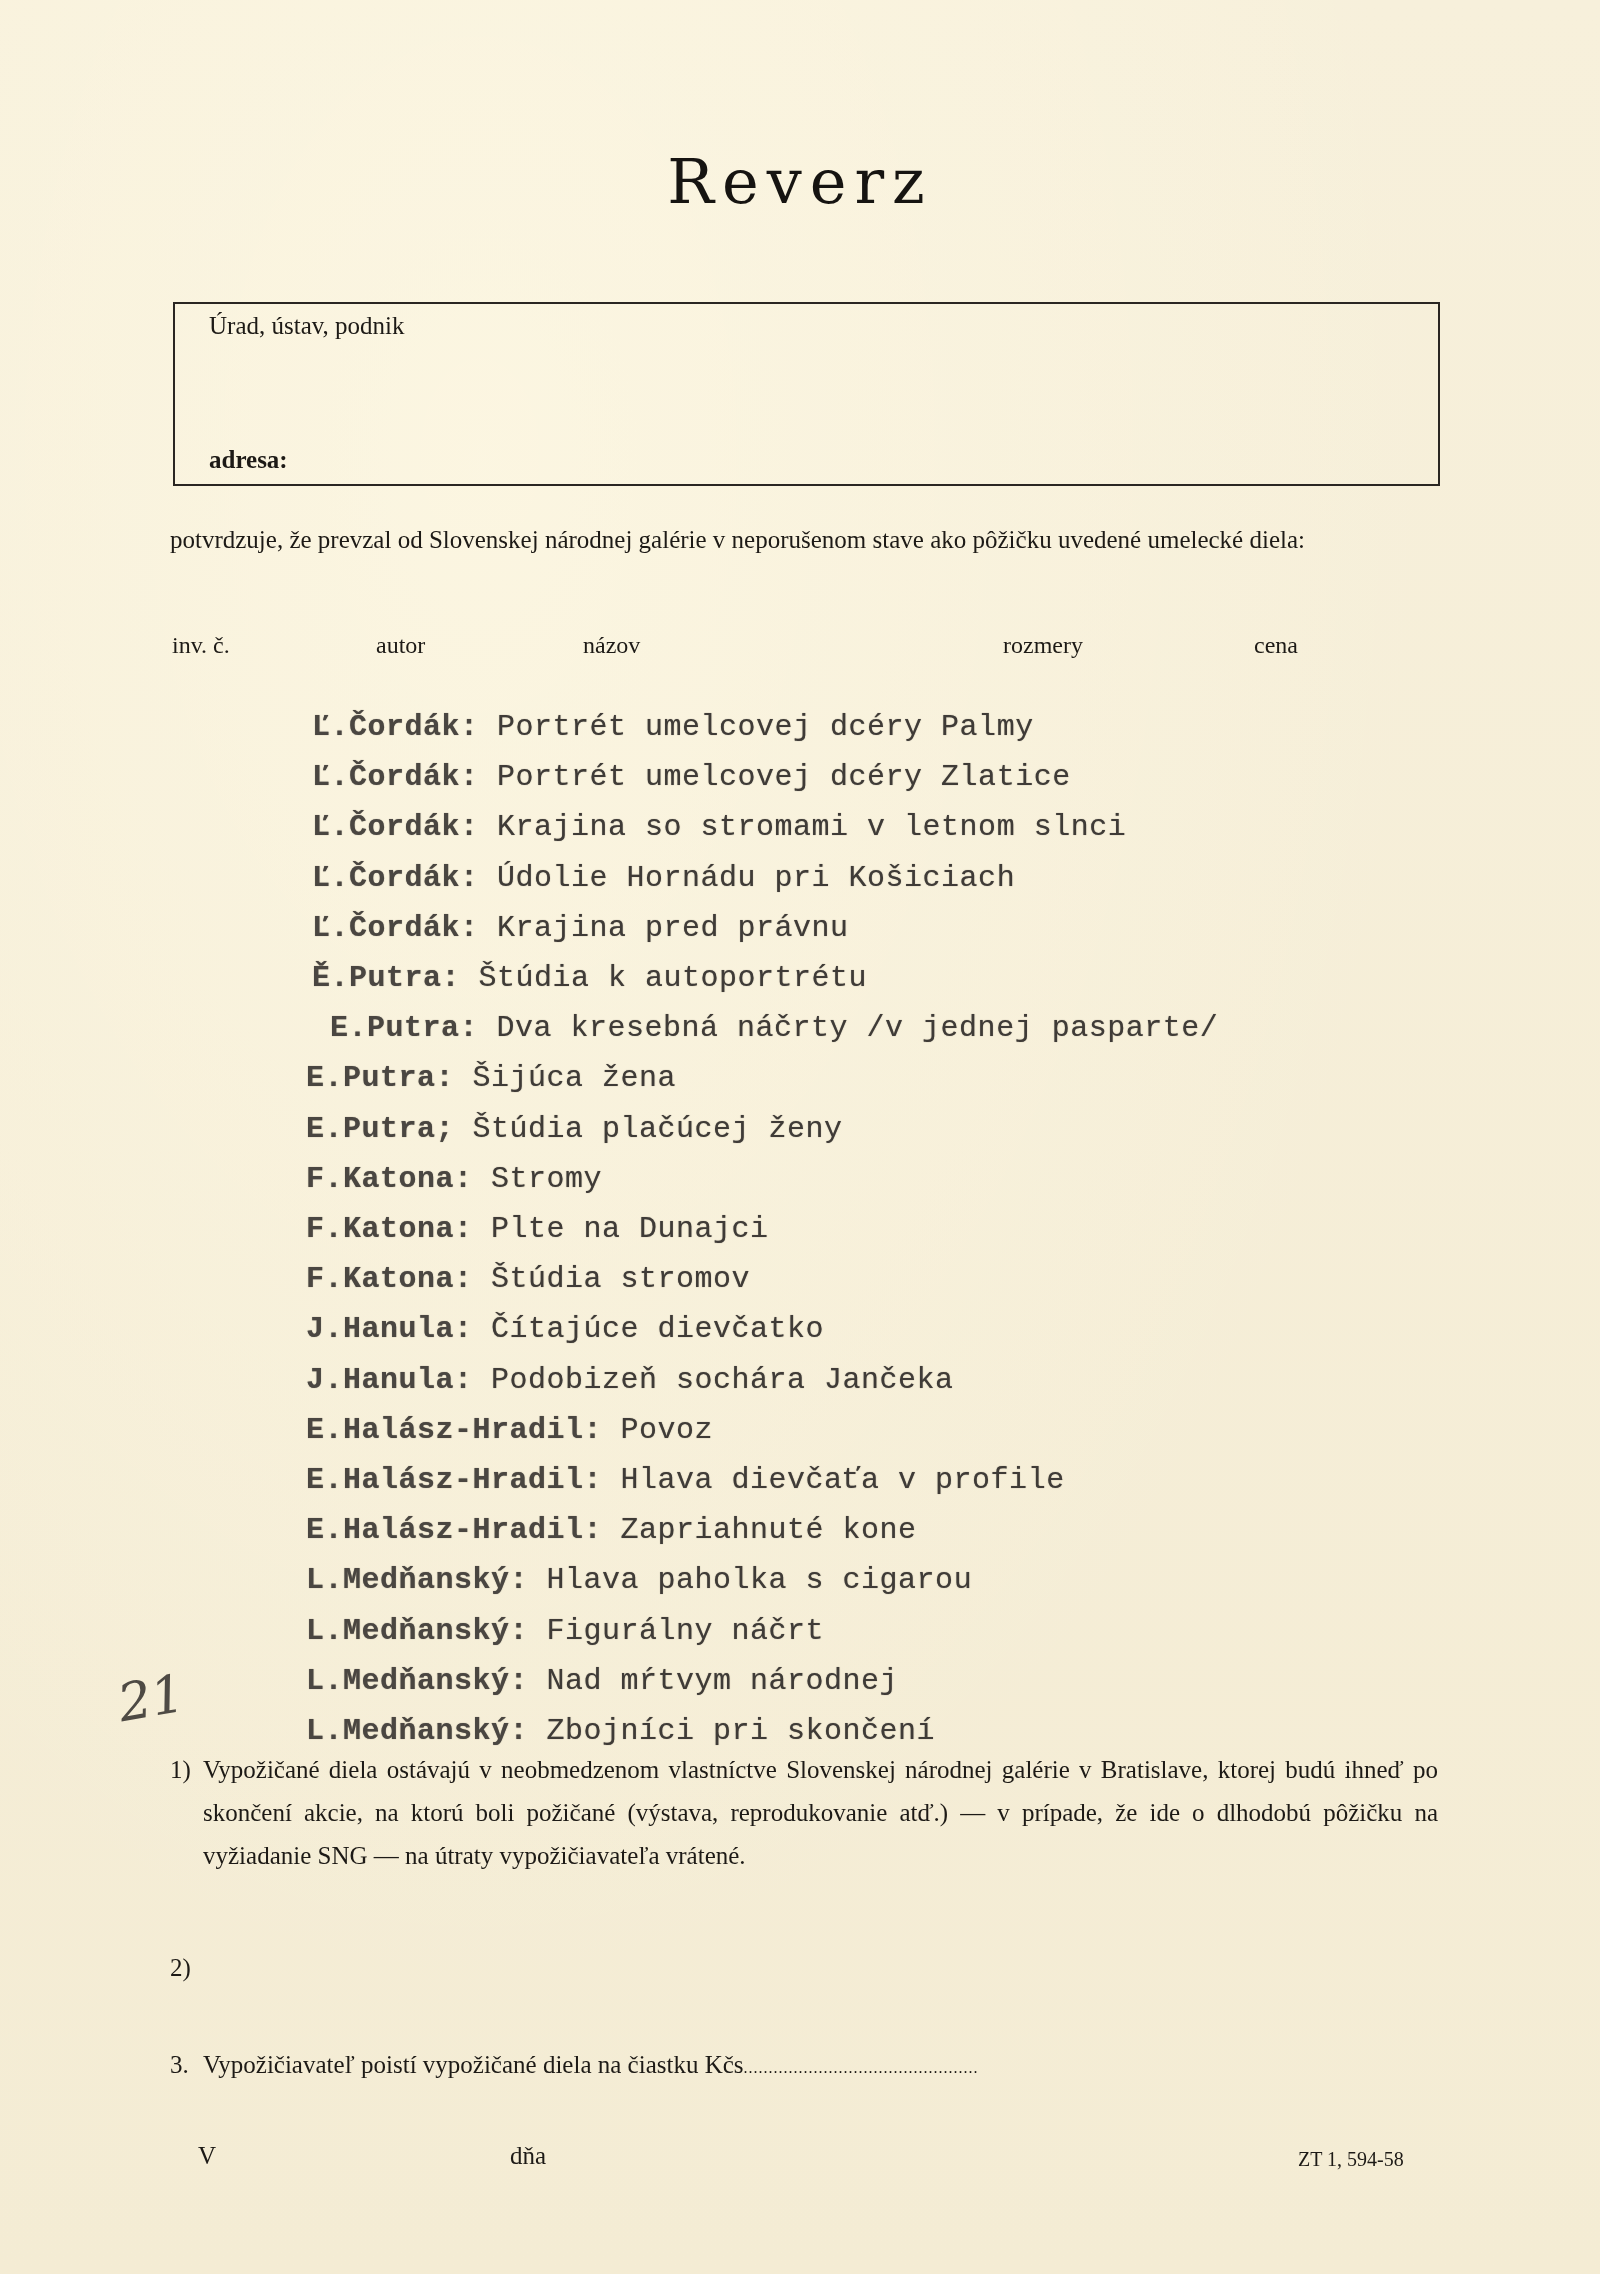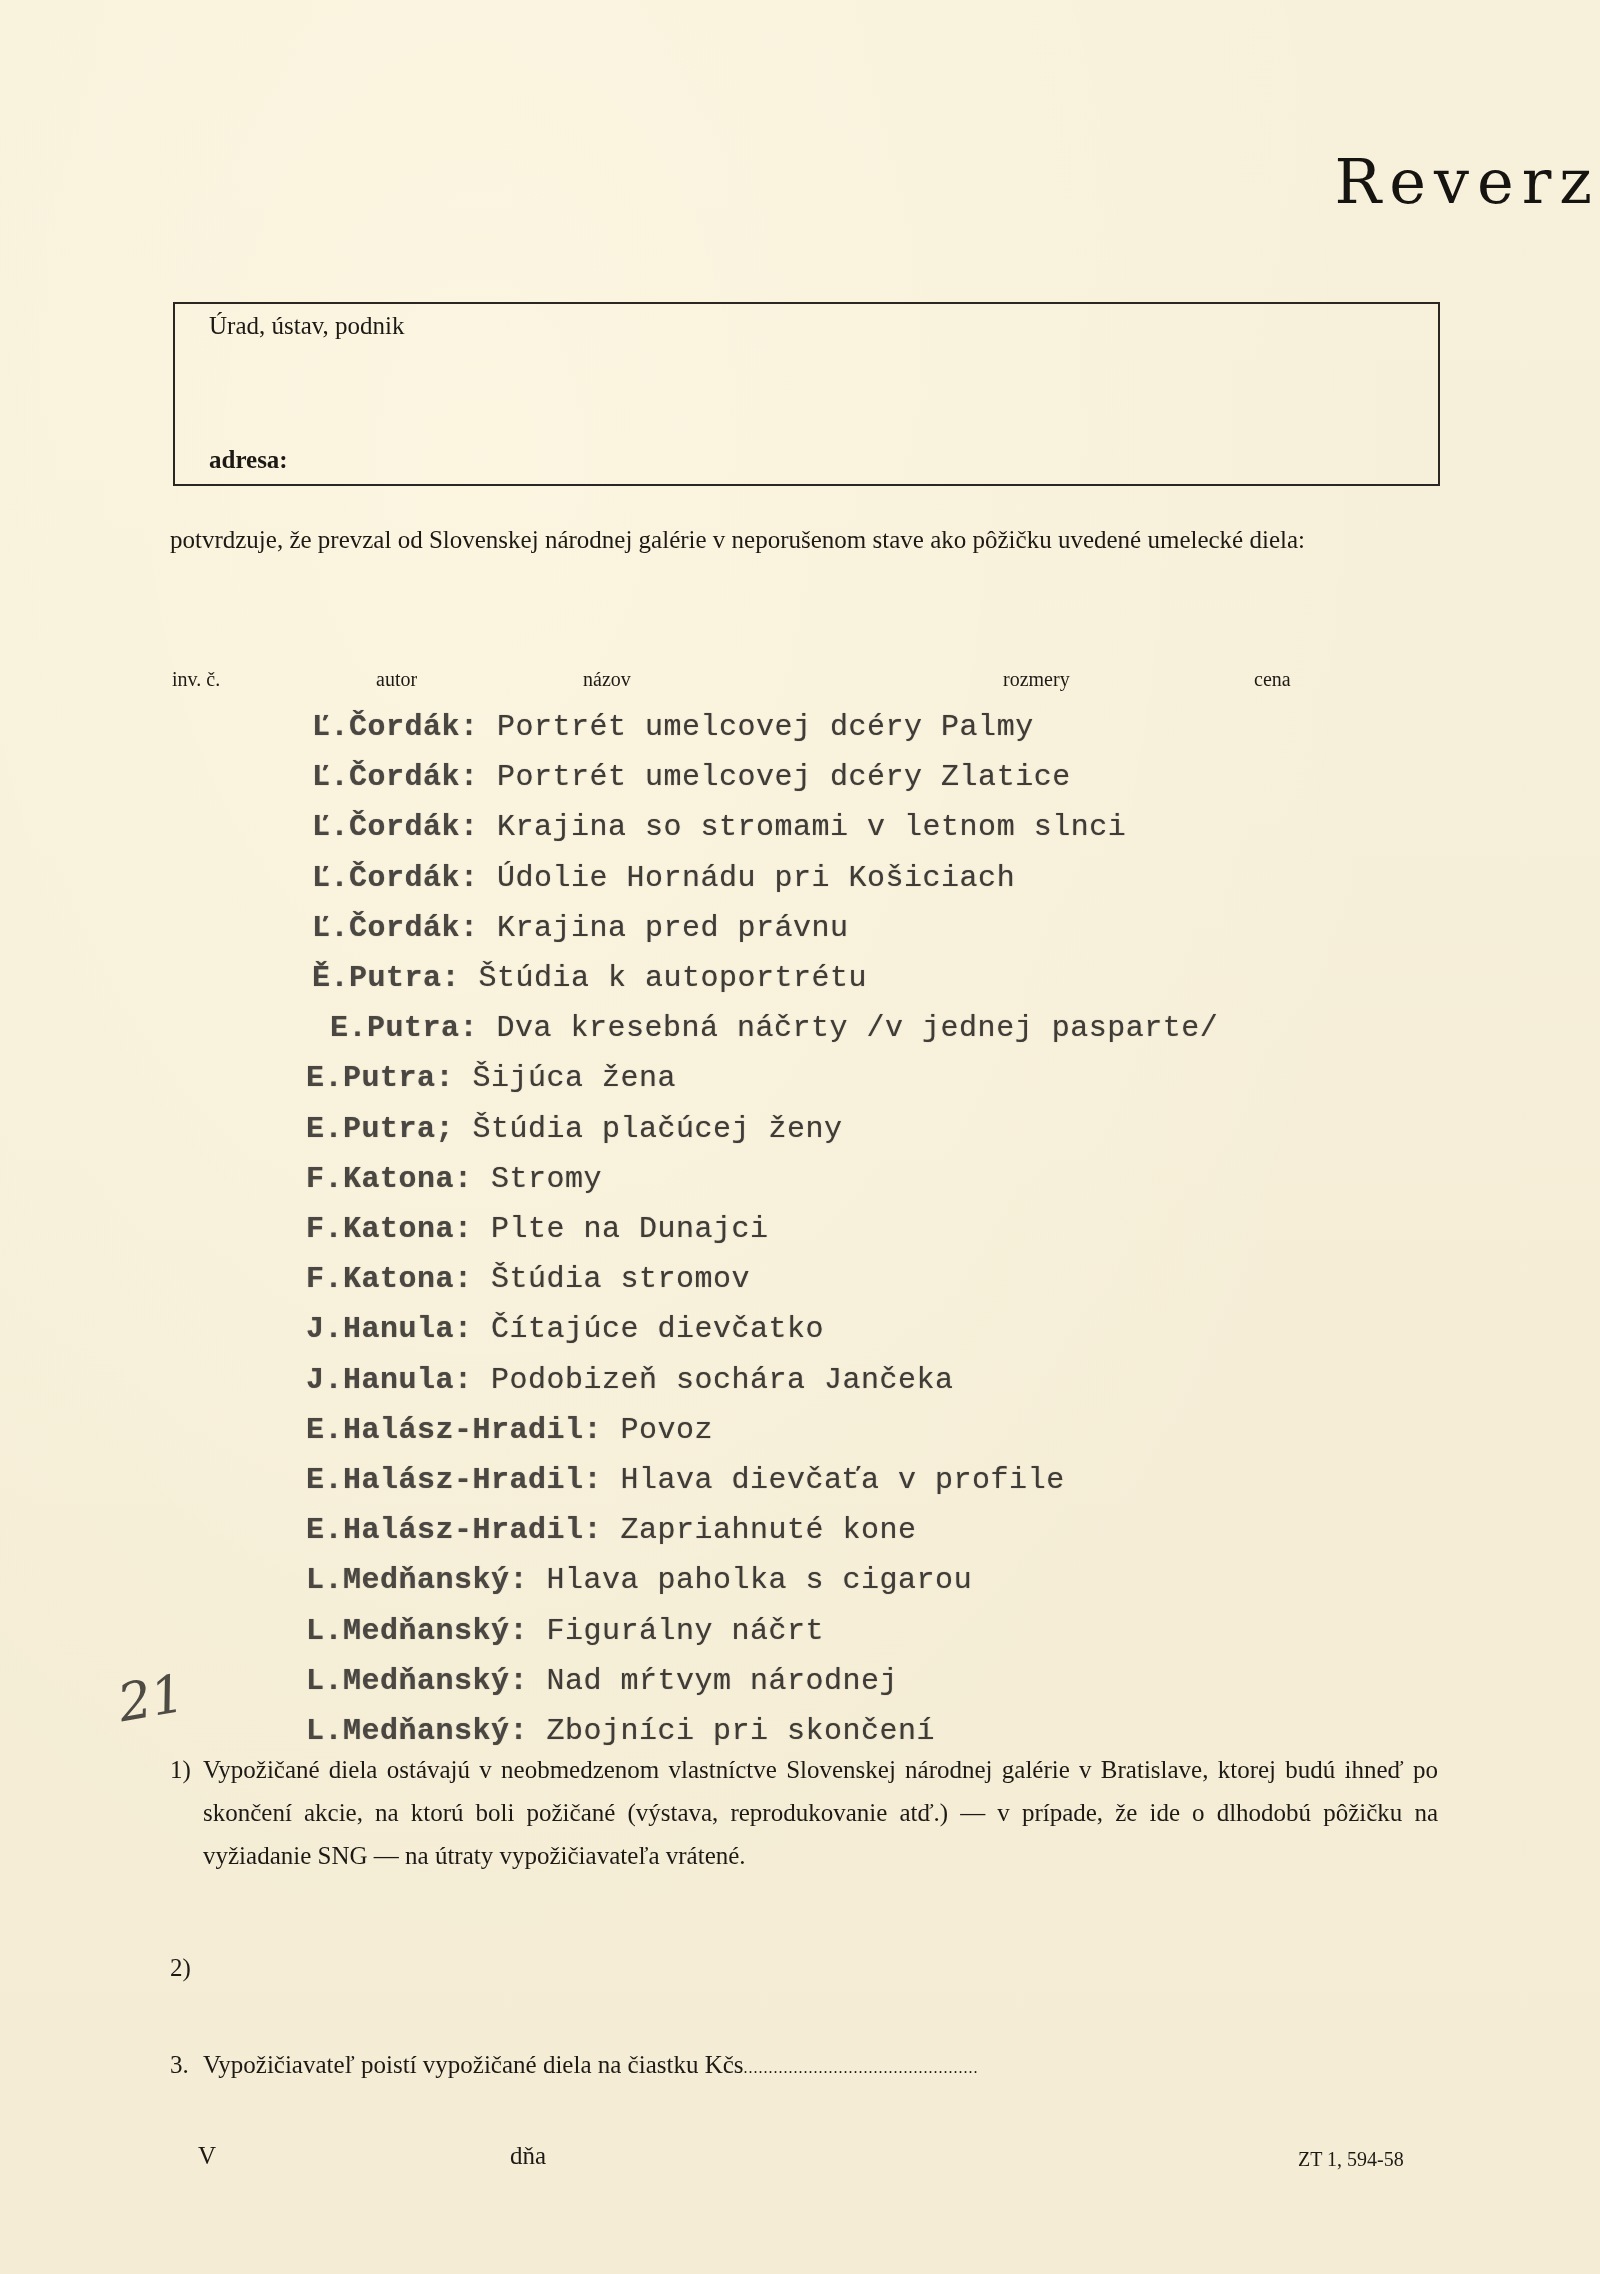--- a/index.html
+++ b/index.html
@@ -19,21 +19,21 @@
     inset: 0;
     background:
       radial-gradient(ellipse at 30% 20%, rgba(255,250,230,0.6), rgba(0,0,0,0) 60%),
       linear-gradient(180deg, #f7f0db 0%, #f4ecd4 100%);
   }
   .title {
     position: absolute;
     left: 0;
     width: 1600px;
     top: 145px;
-    text-align: right;
+    text-align: center;
     font-family: "DejaVu Serif", serif;
     font-size: 62px;
     letter-spacing: 8px;
     color: #161411;
   }
   .serif {
     font-family: "Liberation Serif", serif;
   }
   .org-box {
     position: absolute;
@@ -63,22 +63,22 @@
     position: absolute;
     left: 170px;
     top: 516px;
     width: 1270px;
     font-size: 25px;
     line-height: 48px;
     text-align: justify;
   }
   .col-head {
     position: absolute;
-    top: 668px;
-    font-size: 20px;
+    top: 632px;
+    font-size: 24px;
   }
   .items {
     position: absolute;
     left: 0;
     top: 710px;
     width: 1600px;
   }
   .item {
     position: absolute;
     font-family: "Liberation Mono", monospace;

